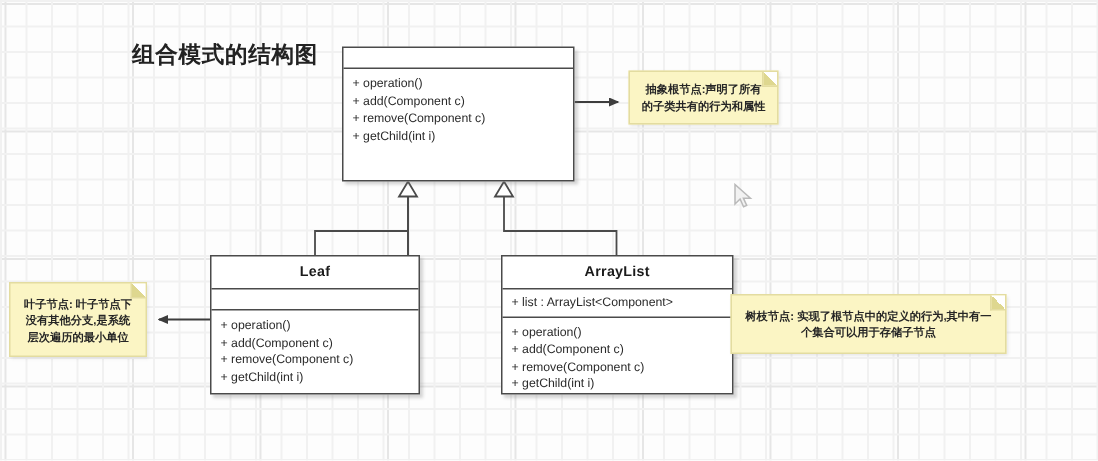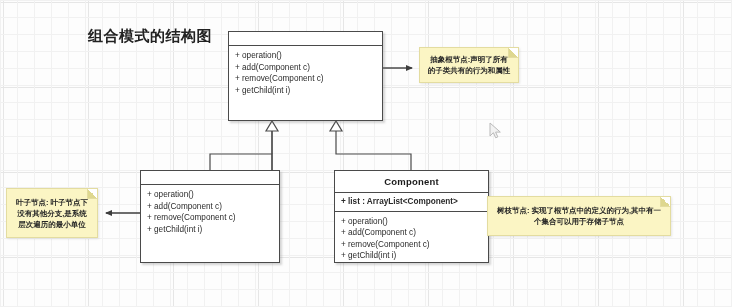--- a/index.html
+++ b/index.html
@@ -54,21 +54,20 @@
     color: #1b1b1b;
     padding: 5px 2px 5px 2px;
     border-bottom: 1.3px solid #4a4a4a;
     letter-spacing: 0.2px;
   }
   .uml-attrs {
     border-bottom: 1.3px solid #4a4a4a;
     padding: 3px 6px;
     min-height: 14px;
     box-sizing: border-box;
-    font-weight: bold;
   }
   .uml-ops {
     padding: 4px 18px 5px 6px;
   }
   .uml-line {
     font-size: 8.2px;
     color: #2a2a2a;
     line-height: 11.5px;
     white-space: nowrap;
   }
@@ -185,31 +184,32 @@
     <div class="uml-attrs"></div>
     <div class="uml-ops">
       <div class="uml-line">+ operation()</div>
       <div class="uml-line">+ add(Component c)</div>
       <div class="uml-line">+ remove(Component c)</div>
       <div class="uml-line">+ getChild(int i)</div>
     </div>
   </div>
 
   <div class="uml-class" id="class-leaf">
+    <div class="uml-name">Leaf</div>
     <div class="uml-attrs"></div>
     <div class="uml-ops">
       <div class="uml-line">+ operation()</div>
       <div class="uml-line">+ add(Component c)</div>
       <div class="uml-line">+ remove(Component c)</div>
       <div class="uml-line">+ getChild(int i)</div>
     </div>
   </div>
 
   <div class="uml-class" id="class-composite">
-    <div class="uml-name">Component</div>
+    <div class="uml-name">ArrayList</div>
     <div class="uml-attrs">
       <div class="uml-line">+ list : ArrayList&lt;Component&gt;</div>
     </div>
     <div class="uml-ops">
       <div class="uml-line">+ operation()</div>
       <div class="uml-line">+ add(Component c)</div>
       <div class="uml-line">+ remove(Component c)</div>
       <div class="uml-line">+ getChild(int i)</div>
     </div>
   </div>

